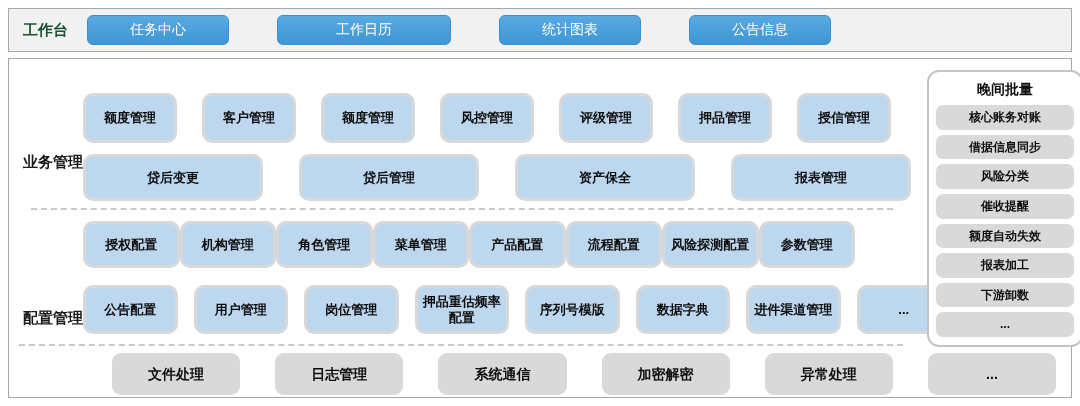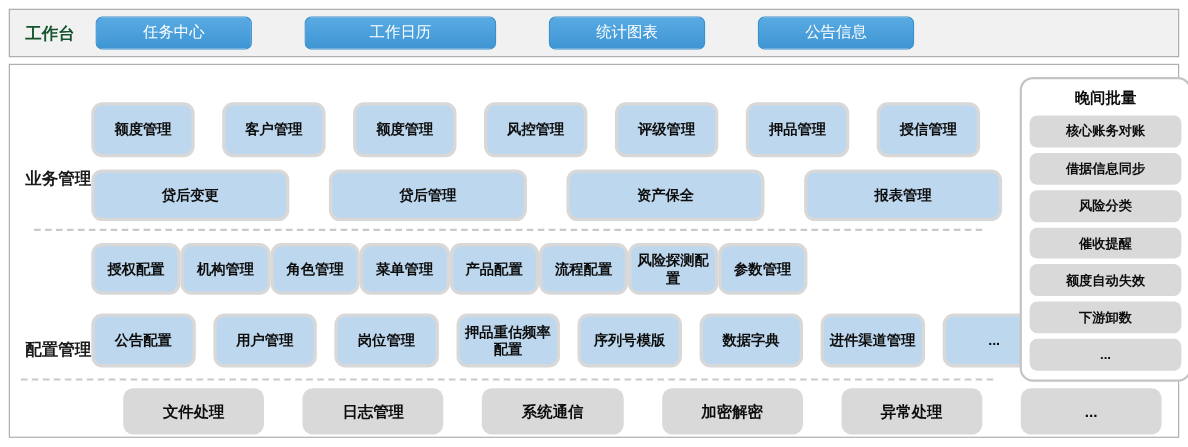--- a/index.html
+++ b/index.html
@@ -42,21 +42,21 @@
     position: absolute; left: 14px; font-size: 15px; font-weight: bold;
     color: #1a1a1a; white-space: nowrap; margin-top: 44px;
   }
   #label-business { top: 50px; }
   #label-config   { top: 206px; }
   #label-base     { top: 308px; }
 
   .row { position: absolute; display: flex; }
   #biz-row1  { left: 74px; top: 34px;  width: 808px; height: 50px; gap: 25px; }
   #biz-row2  { left: 74px; top: 95px;  width: 828px; height: 47px; gap: 36px; }
-  #cfg-row1  { left: 74px; top: 162px; width: 651px; height: 47px; }
+  #cfg-row1  { left: 74px; top: 162px; width: 772px; height: 47px; }
   #cfg-row2  { left: 74px; top: 226px; width: 868px; height: 49px; gap: 16px; }
   #base-row  { left: 74px; top: 294px; width: 973px; height: 42px; gap: 35px; padding-left: 29px; }
 
   .tile {
     flex: 1; border-radius: 10px; background: #bdd7ee; border: 3px solid #d8d8d8;
     display: flex; align-items: center; justify-content: center; text-align: center;
     font-weight: bold; font-size: 13px; line-height: 1.2; color: #0d0d0d;
     padding: 2px 5px; cursor: pointer;
   }
   #base-row .tile {
@@ -157,18 +157,19 @@
     </div>
 
   <div class="night-panel">
     <div class="night-title">晚间批量</div>
     <div class="night-items">
         <div class="tile">核心账务对账</div>
         <div class="tile">借据信息同步</div>
         <div class="tile">风险分类</div>
         <div class="tile">催收提醒</div>
         <div class="tile">额度自动失效</div>
+        <div class="tile">报表加工</div>
         <div class="tile">下游卸数</div>
         <div class="tile">...</div>
       </div>
   </div>
 
 </div>
 
 </body></html>

